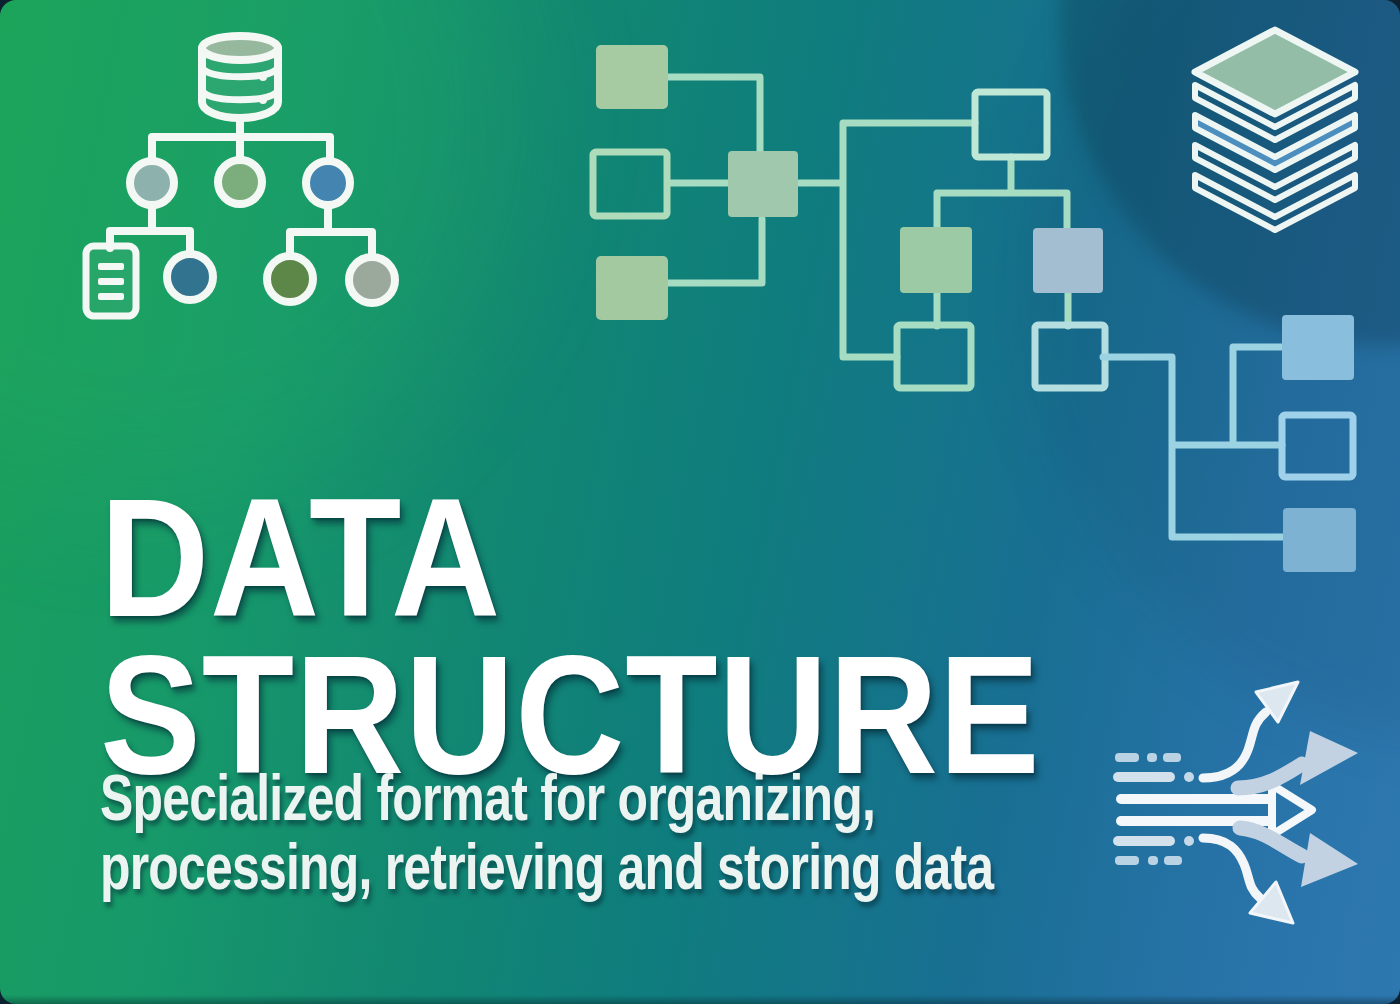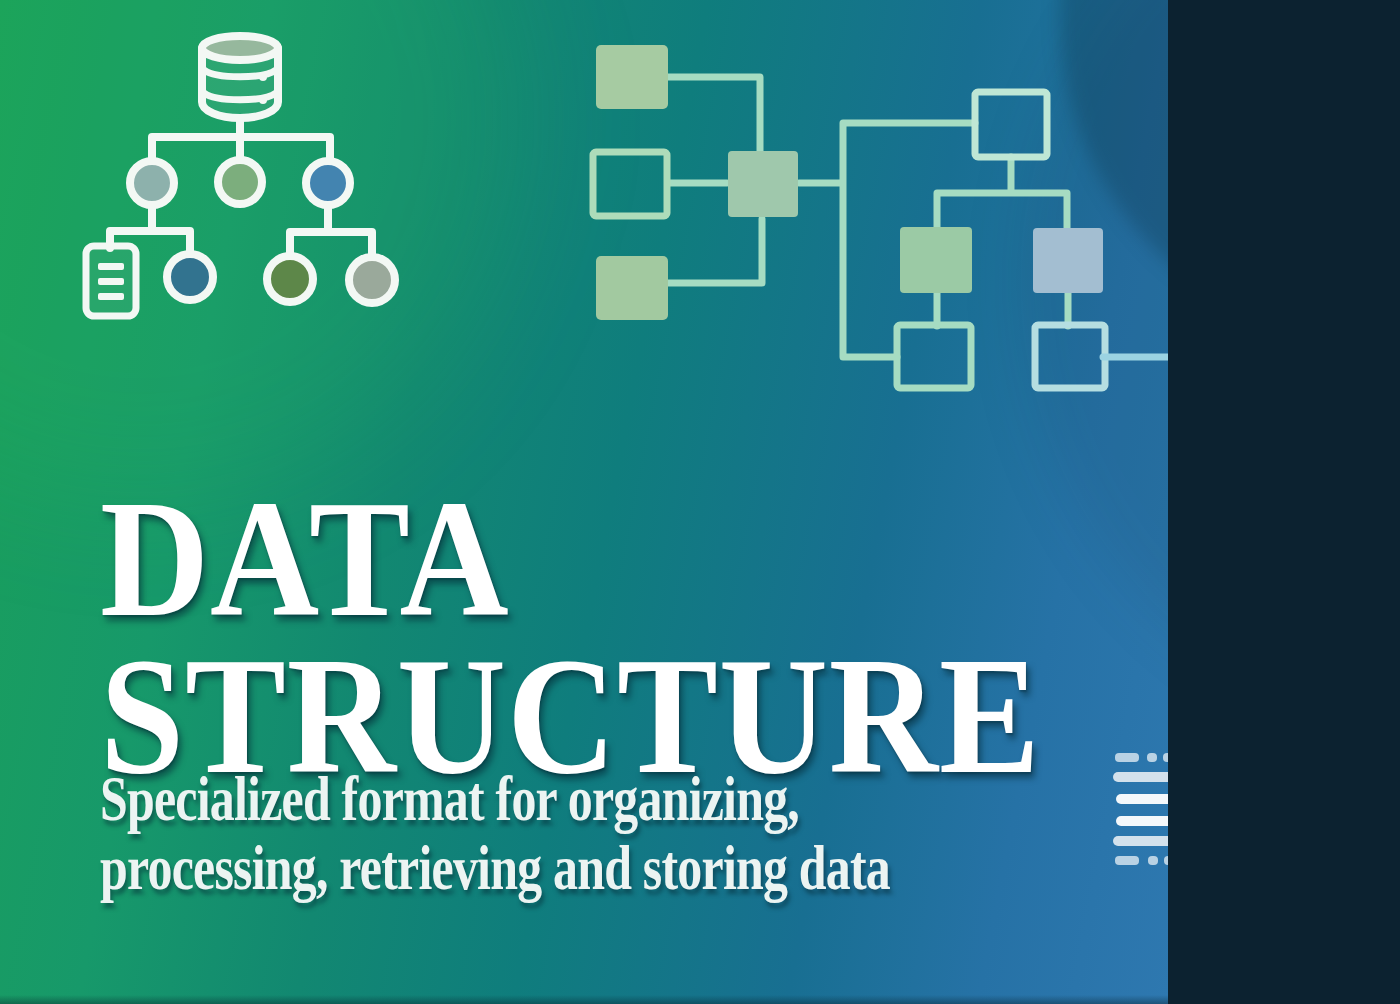--- a/index.html
+++ b/index.html
@@ -1,18 +1,19 @@
 <!DOCTYPE html>
 <html><head>
 <meta charset="utf-8">
 <style>
   html,body{margin:0;padding:0;background:#0c2230;}
   .poster{
-    position:relative;width:1168px;height:1004px;overflow:hidden;
-    font-family:Liberation Serif, serif;
+    position:relative;width:1400px;height:1004px;overflow:hidden;
+    font-family:Liberation Sans, sans-serif;
+    border-radius:16px;
   }
   .bg{
     position:absolute;inset:0;
     background:linear-gradient(101deg,
       #1aa05a 0%, #17996a 20%, #128871 36%, #0f7d7d 52%,
       #186f92 72%, #2672a6 86%, #2e78b0 100%);
   }
   .glow-topleft{
     position:absolute;left:-240px;top:-260px;width:760px;height:760px;border-radius:50%;
     background:rgba(45,185,95,0.16);filter:blur(60px);

